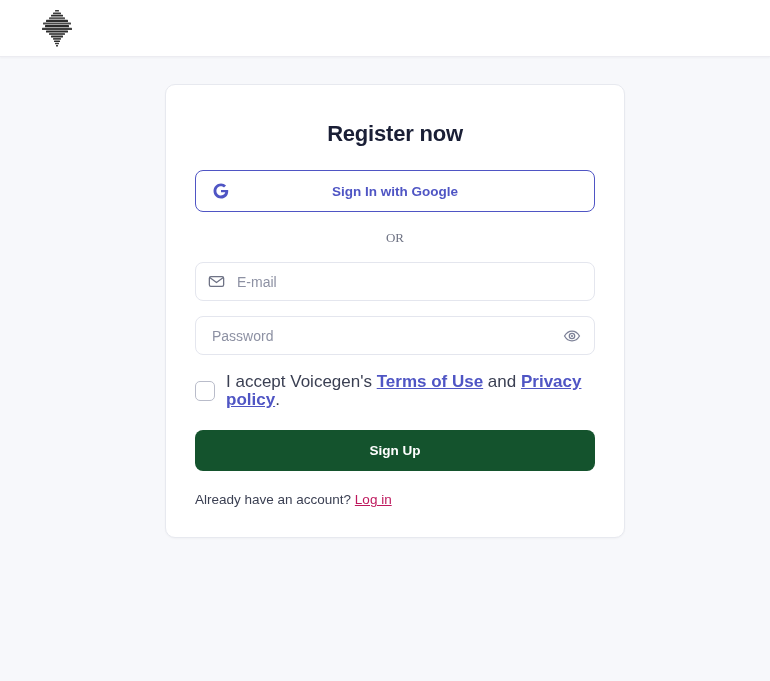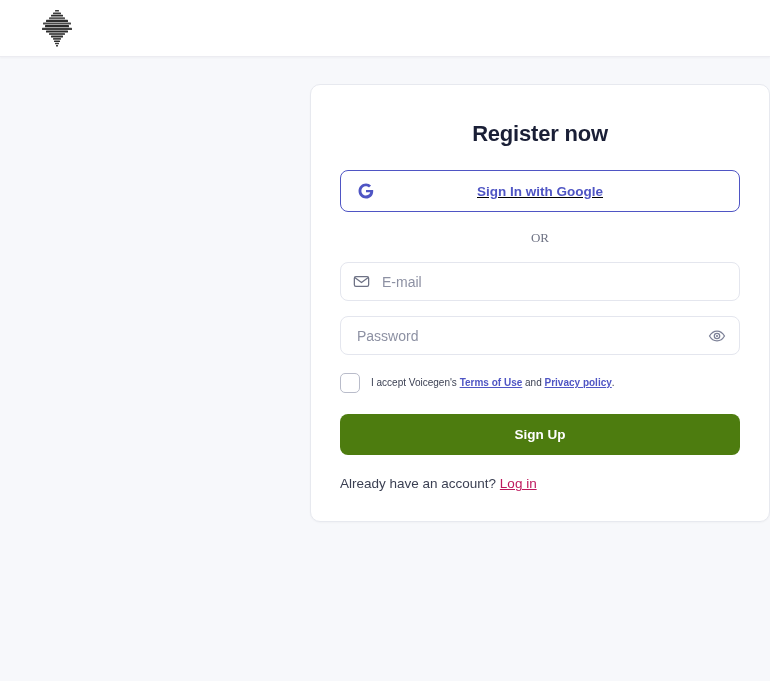--- a/index.html
+++ b/index.html
@@ -29,21 +29,21 @@
     margin-left: 42px;
     width: 30px;
     height: 38px;
     display: block;
   }
 
   
   .page {
     height: 465px;
     display: flex;
-    justify-content: flex-end;
+    justify-content: center;
     align-items: flex-start;
     margin-left: 20px;
   }
 
   .card {
     margin-top: 27px;
     width: 460px;
     box-sizing: border-box;
     background: #ffffff;
     border: 1px solid #e7e9ef;
@@ -67,21 +67,20 @@
     position: relative;
     height: 42px;
     border: 1.6px solid #4f55c4;
     border-radius: 8px;
     background: #ffffff;
     display: flex;
     align-items: center;
     justify-content: center;
     cursor: pointer;
     box-sizing: border-box;
-    text-decoration: underline;
   }
   .google-btn .g-icon {
     position: absolute;
     left: 16px;
     top: 50%;
     transform: translateY(-50%);
     width: 18px;
     height: 18px;
     display: block;
   }
@@ -156,37 +155,37 @@
     height: 20px;
     flex: 0 0 auto;
     border: 1.6px solid #b9bcca;
     border-radius: 5px;
     background: #ffffff;
     cursor: pointer;
     box-sizing: border-box;
   }
   .terms-text {
     margin-left: 11px;
-    font-size: 10px;
+    font-size: 17px;
     color: #3a3f52;
     line-height: 18px;
   }
   .terms-text a {
     color: #4f55c4;
     font-weight: bold;
     text-decoration: underline;
   }
 
   
   .signup-btn {
     width: 100%;
     height: 41px;
     border: none;
     border-radius: 8px;
-    background: #4d7c0f;
+    background: #14532d;
     color: #ffffff;
     font-family: "Liberation Sans", sans-serif;
     font-size: 13.5px;
     font-weight: bold;
     cursor: pointer;
     display: block;
   }
 
   
   .card-footer {

